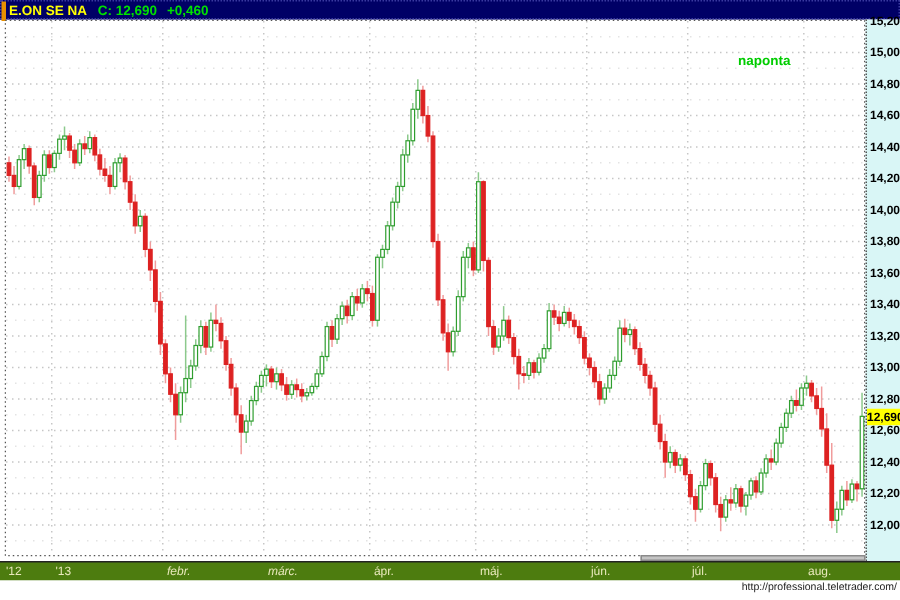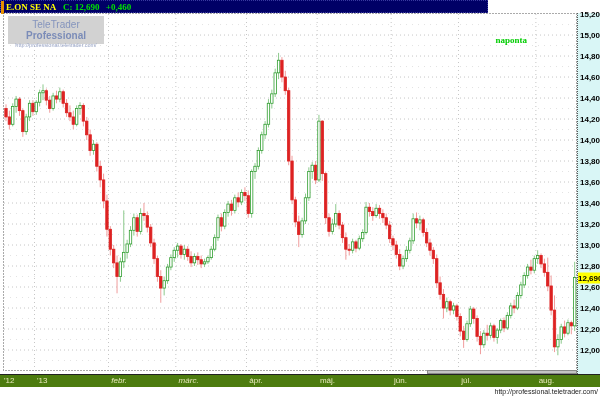--- a/index.html
+++ b/index.html
@@ -1,20 +1,20 @@
 <!DOCTYPE html>
 <html><head>
 <meta charset="utf-8">
 <style>
   html,body{margin:0;padding:0;background:#fff;}
   #app{position:relative;width:600px;height:400px;overflow:hidden;
        font-family:"Liberation Sans",sans-serif;background:#fff;}
   
-  #titlebar{position:absolute;left:0;top:0;width:488px;height:13px;
-            background:#000066;box-sizing:border-box;border:1px dotted #3a3aa0;font-family:Liberation Serif, serif;}
+  #titlebar{position:absolute;left:0;top:0;width:600px;height:13px;
+            background:#000066;box-sizing:border-box;border:1px dotted #3a3aa0;}
   #accent{position:absolute;left:0;top:0;width:3px;height:13px;background:#e89000;}
   #legend{position:absolute;left:5px;top:1px;font-size:9px;font-weight:bold;white-space:nowrap;}
   #legend .sym{color:#ffff00;}
   #legend .px{color:#00e000;margin-left:5px;}
   #legend .chg{color:#00e000;margin-left:4px;}
   #interval{position:absolute;left:460px;top:1px;width:66px;text-align:right;
             font-size:9px;font-weight:bold;color:#00cc00;margin-top:33px;}
   
   #watermark{position:absolute;left:8px;top:16px;width:96px;height:28px;background:#d2d2d2;
              text-align:center;z-index:5;}
@@ -51,24 +51,20 @@
   <div id="titlebar">
     <div id="accent"></div>
     <div id="legend">
       <span class="sym">E.ON SE NA</span>
       <span class="px">C: 12,690</span>
       <span class="chg">+0,460</span>
     </div>
     <div id="interval">naponta</div>
   </div>
 
-  <div id="watermark">
-    <div class="wm1"><span>TeleTrader</span> <b>Professional</b></div>
-    <div class="wm2">http://professional.teletrader.com/</div>
-  </div>
 
   <svg id="plot" viewBox="0 0 574 358">
       <line x1="1" y1="347.5014662756598" x2="573" y2="347.5014662756598" stroke="#e3e3e3" stroke-width="1" stroke-dasharray="1 5"></line>
       <line x1="1" y1="337.00293255131965" x2="573" y2="337.00293255131965" stroke="#c6c6c6" stroke-width="1" stroke-dasharray="1 3"></line>
       <line x1="1" y1="326.50439882697947" x2="573" y2="326.50439882697947" stroke="#e3e3e3" stroke-width="1" stroke-dasharray="1 5"></line>
       <line x1="1" y1="316.0058651026393" x2="573" y2="316.0058651026393" stroke="#c6c6c6" stroke-width="1" stroke-dasharray="1 3"></line>
       <line x1="1" y1="305.5073313782991" x2="573" y2="305.5073313782991" stroke="#e3e3e3" stroke-width="1" stroke-dasharray="1 5"></line>
       <line x1="1" y1="295.00879765395894" x2="573" y2="295.00879765395894" stroke="#c6c6c6" stroke-width="1" stroke-dasharray="1 3"></line>
       <line x1="1" y1="284.51026392961876" x2="573" y2="284.51026392961876" stroke="#e3e3e3" stroke-width="1" stroke-dasharray="1 5"></line>
       <line x1="1" y1="274.0117302052786" x2="573" y2="274.0117302052786" stroke="#c6c6c6" stroke-width="1" stroke-dasharray="1 3"></line>

